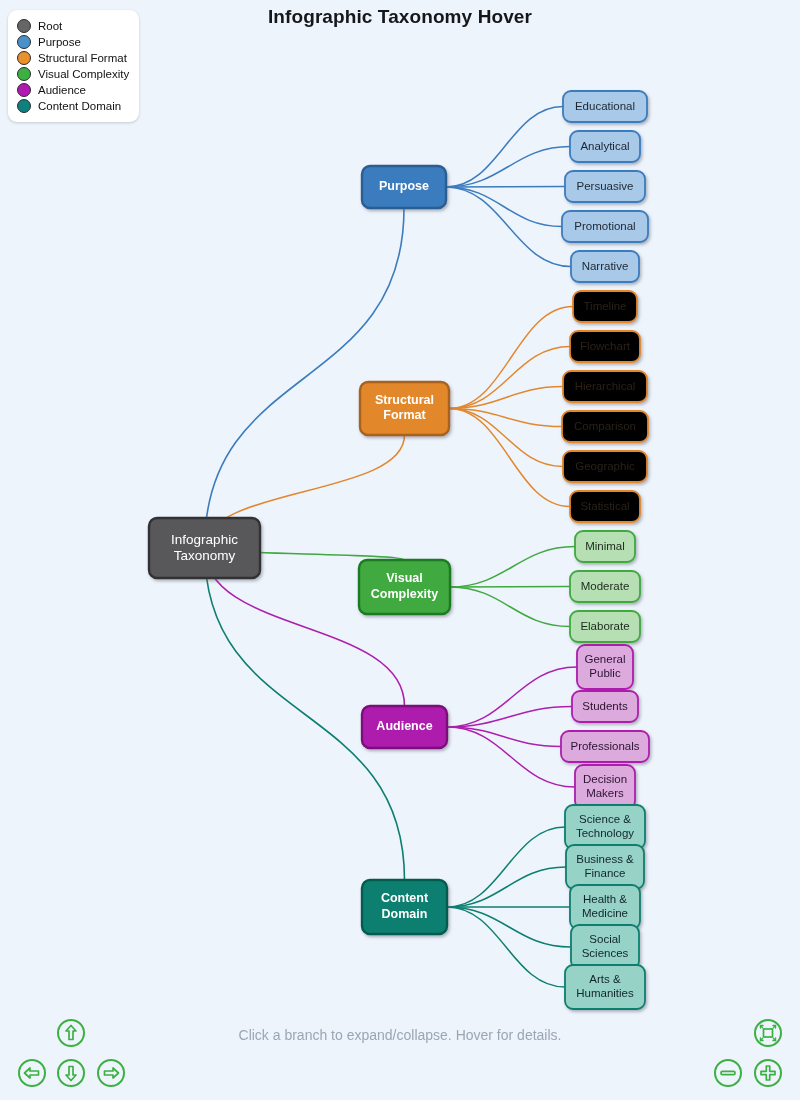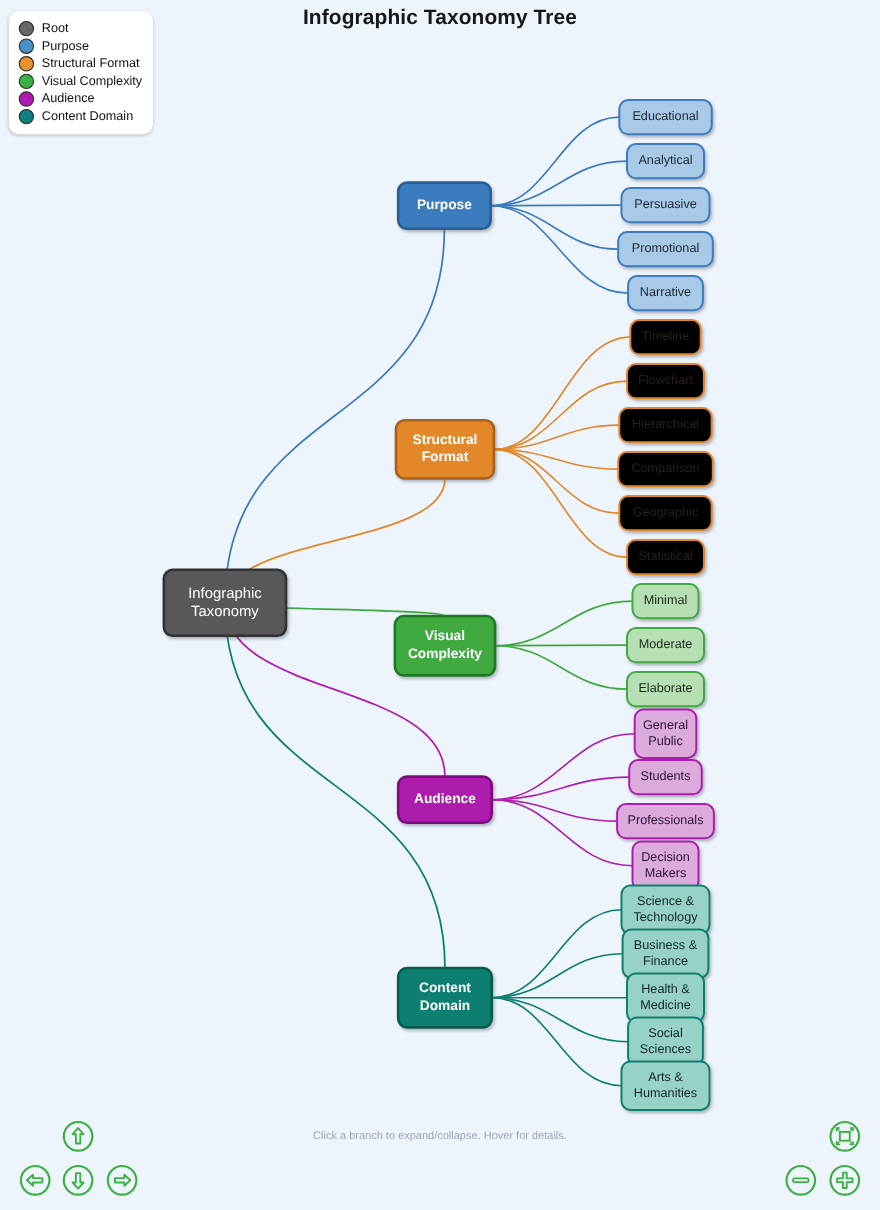--- a/index.html
+++ b/index.html
@@ -69,21 +69,21 @@
     color: #101114;
     line-height: 16px;
     white-space: nowrap;
   }
   .hint {
     position: absolute;
     left: 0;
     top: 1027px;
     width: 800px;
     text-align: center;
-    font-size: 10px;
+    font-size: 14px;
     color: #9aa6b4;
   }
   .ctrl {
     position: absolute;
     width: 30px;
     height: 30px;
     border-radius: 50%;
     cursor: pointer;
   }
   .ctrl svg { display: block; }
@@ -247,21 +247,21 @@
           <text x="404.5" y="899.25" class="node-label" font-size="12.5" fill="#ffffff" font-weight="bold"><tspan x="404.5" dy="0">Content</tspan><tspan x="404.5" dy="15.5">Domain</tspan></text>
         </g>
         <g>
           <rect x="149" y="518" width="111" height="60" rx="8" ry="8" fill="#58585a" stroke="#333335" stroke-width="2.4" filter="url(#nshadow)"></rect>
           <text x="204.5" y="539.75" class="node-label" font-size="13.5" fill="#ffffff" font-weight="normal"><tspan x="204.5" dy="0">Infographic</tspan><tspan x="204.5" dy="16.5">Taxonomy</tspan></text>
         </g>
       </g>
     </svg>
 </div>
 
-<div class="page-title">Infographic Taxonomy Tree</div>
+<div class="page-title">Infographic Taxonomy Hover</div>
 
 <div class="legend">
   <div class="legend-row">
     <span class="legend-dot" style="background: rgb(102, 102, 102);"></span>
     <span class="legend-label">Root</span>
   </div>
   <div class="legend-row">
     <span class="legend-dot" style="background: rgb(74, 144, 201);"></span>
     <span class="legend-label">Purpose</span>
   </div>

